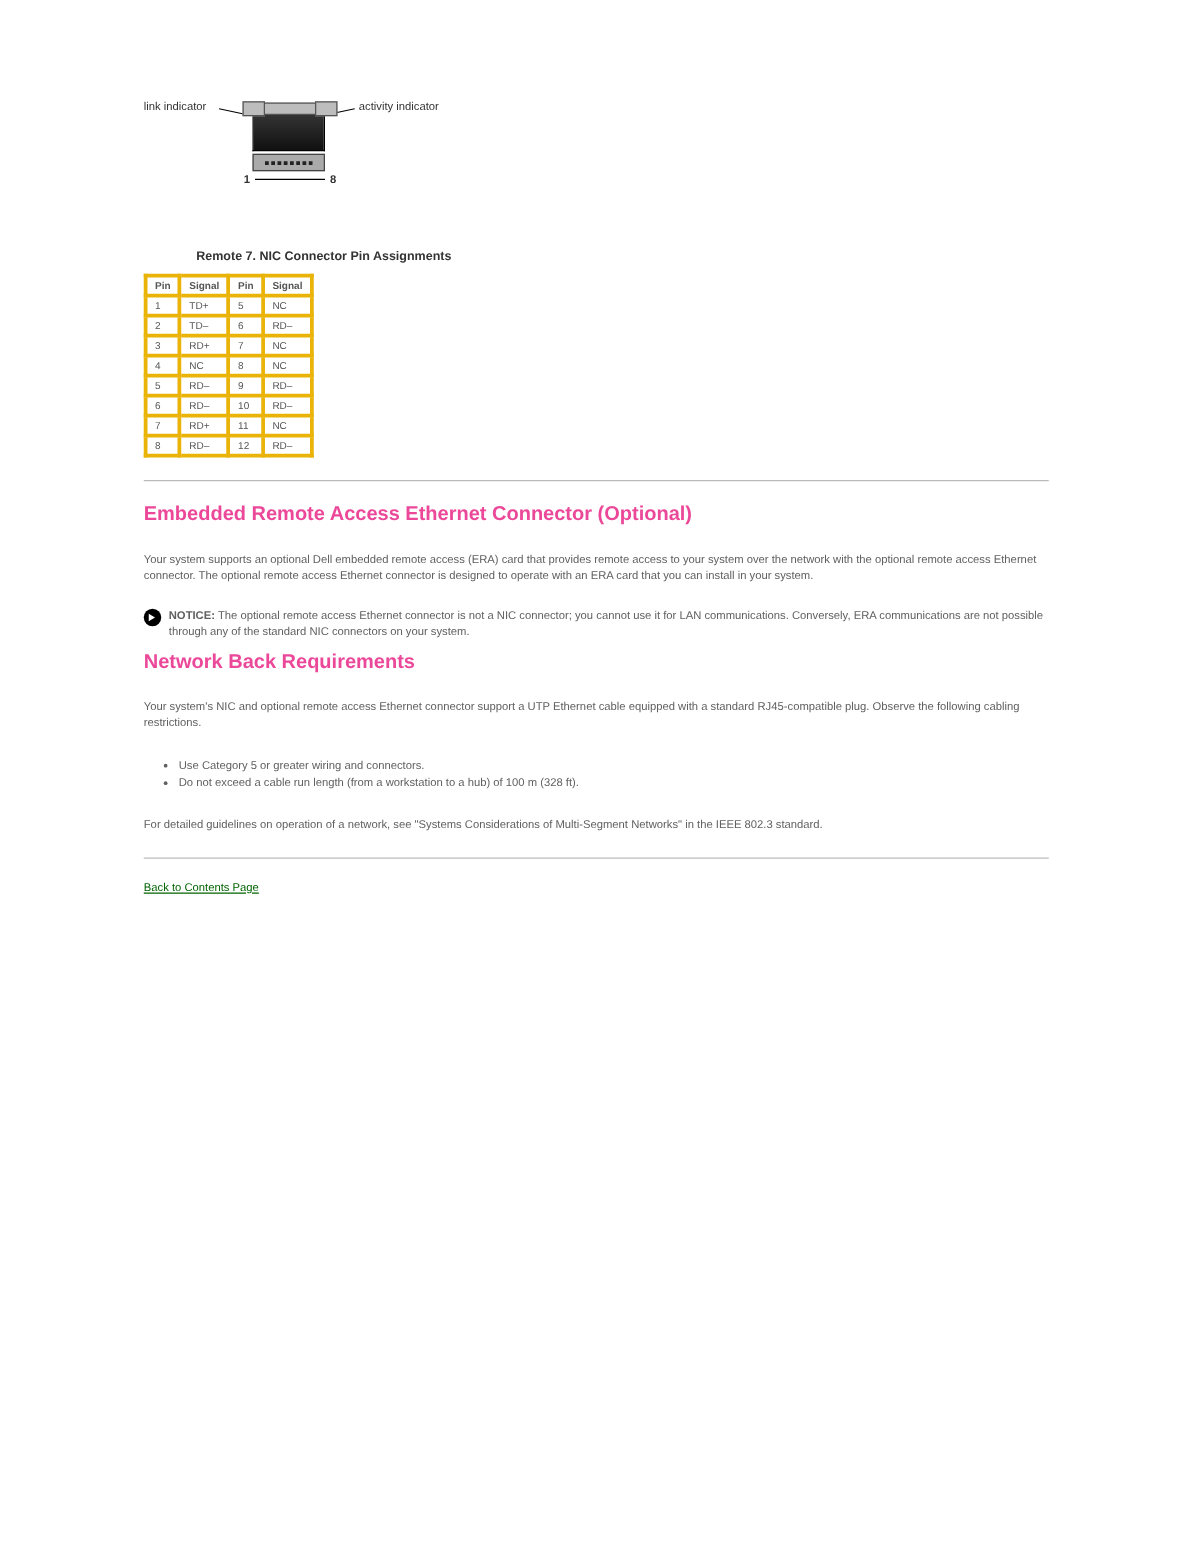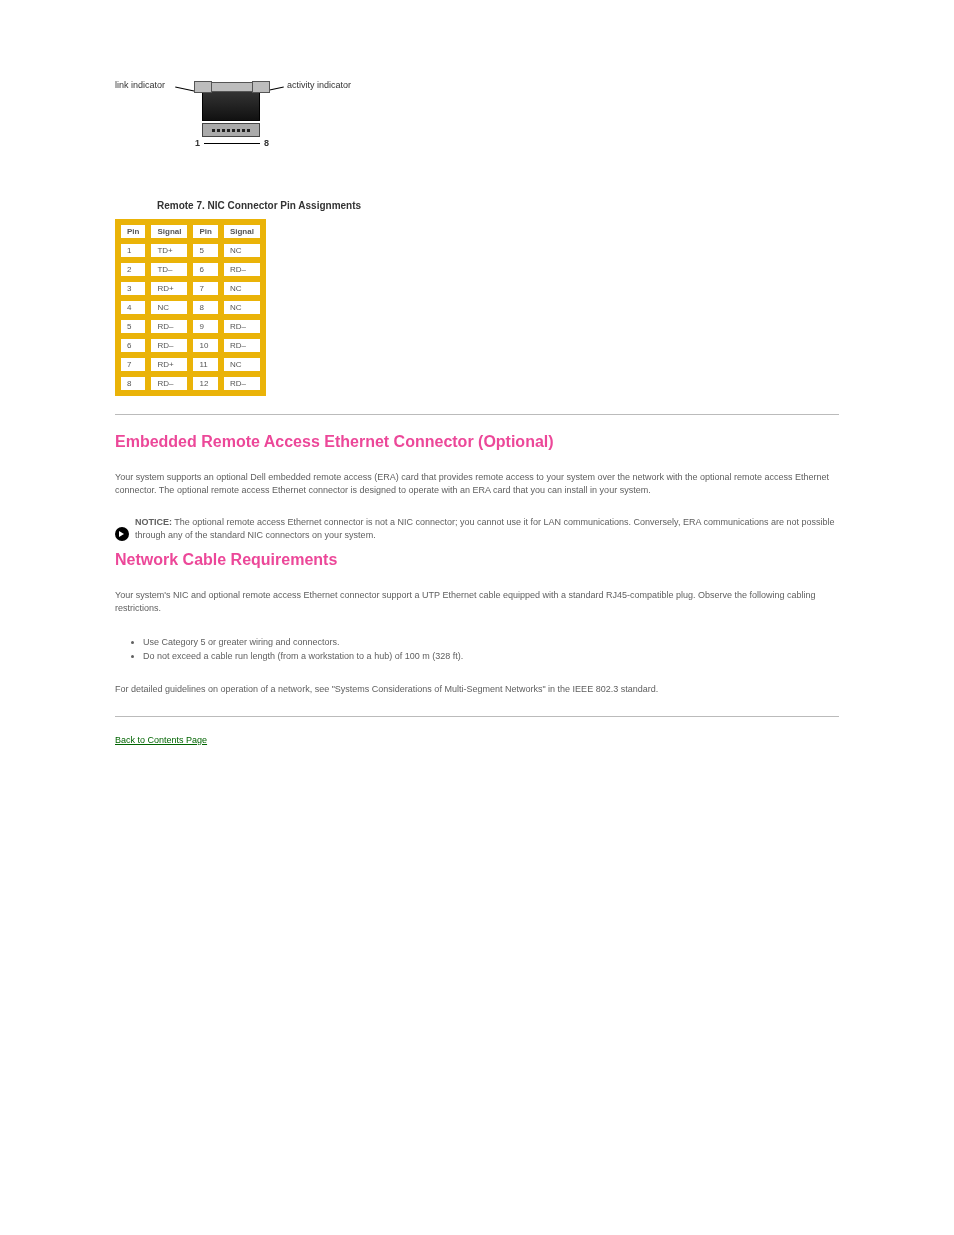--- a/index.html
+++ b/index.html
@@ -123,21 +123,21 @@
     font-weight: bold;
     font-size: 10px;
     margin: 20px 0 8px 42px;
   }
   table.pin-table {
     border-collapse: collapse;
     border: 2px solid #000;
     margin-left: 0;
   }
   table.pin-table th, table.pin-table td {
-    border: 6px solid #eab308;
+    border: 3px solid #eab308;
     padding: 2px 6px;
     font-size: 8px;
     text-align: left;
     color: #555;
     white-space: nowrap;
   }
   table.pin-table th {
     font-weight: bold;
     color: #555;
   }
@@ -153,21 +153,21 @@
     margin: 10px 0 8px 0;
   }
   p.body {
     font-size: 9px;
     color: #606060;
     line-height: 1.4;
     margin: 20px 0;
   }
   .notice {
     display: flex;
-    align-items: flex-end;
+    align-items: flex-start;
     gap: 6px;
     margin: 6px 0;
   }
   .notice .icon {
     width: 14px; height: 14px;
     border-radius: 50%;
     background: #000;
     color: #fff;
     font-size: 10px;
     display: flex;
@@ -309,21 +309,21 @@
           <path d="M2 2 L7 5 L2 8 Z" fill="#fff"></path>
         </svg>
     </div>
     <div class="text">
       <b>NOTICE:</b>
       <span>The optional remote access Ethernet connector is not a NIC connector; you cannot use it for LAN communications. Conversely, ERA communications are not possible through any of the standard NIC connectors on your system.</span>
     </div>
   </div>
 
   
-  <h2 class="section">Network Cable Requirements</h2>
+  <h2 class="section">Network Back Requirements</h2>
   <p class="body">Your system's NIC and optional remote access Ethernet connector support a UTP Ethernet cable equipped with a standard RJ45-compatible plug. Observe the following cabling restrictions.</p>
   <ul style="margin:6px 0 6px 28px; padding:0; color:#606060; font-size:9px; line-height:1.6;">
     <li>Use Category 5 or greater wiring and connectors.</li>
     <li>Do not exceed a cable run length (from a workstation to a hub) of 100 m (328 ft).</li>
   </ul>
   <p class="body">For detailed guidelines on operation of a network, see "Systems Considerations of Multi-Segment Networks" in the IEEE 802.3 standard.</p>
 
   <hr class="sep">
 
   <a href="#" class="back">Back to Contents Page</a>

